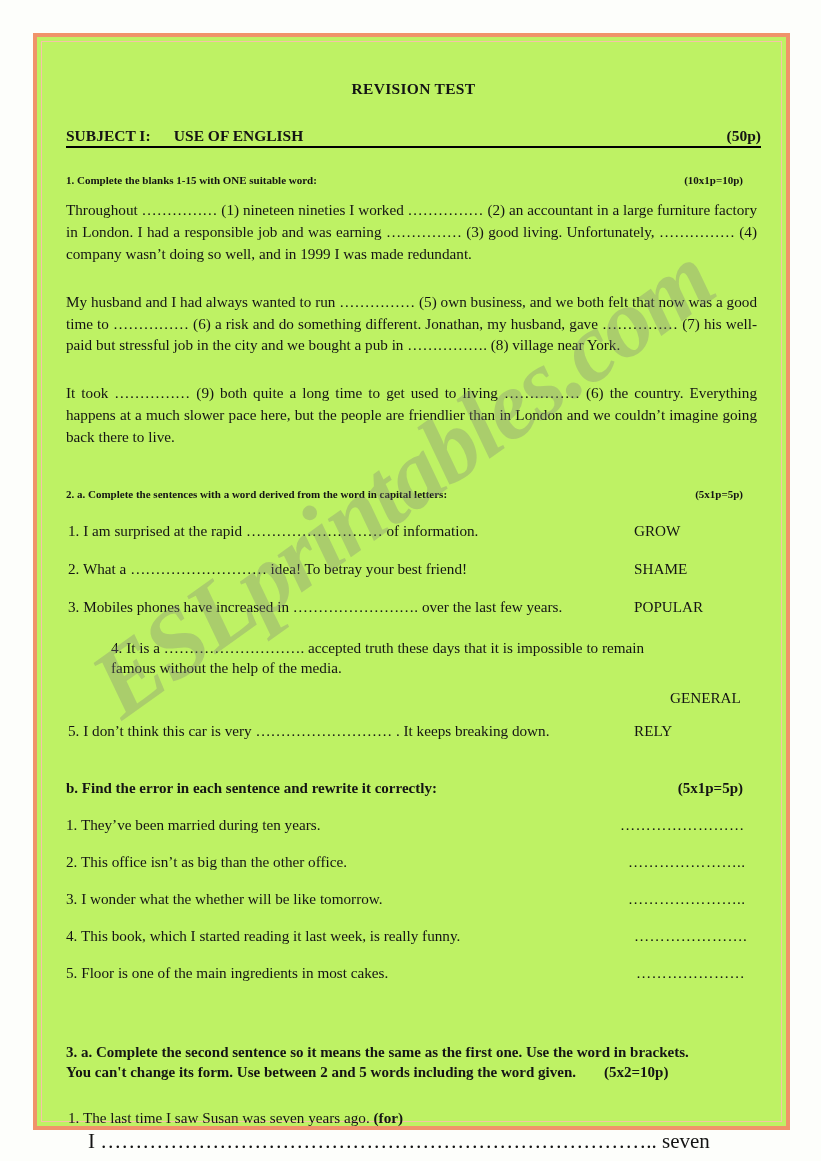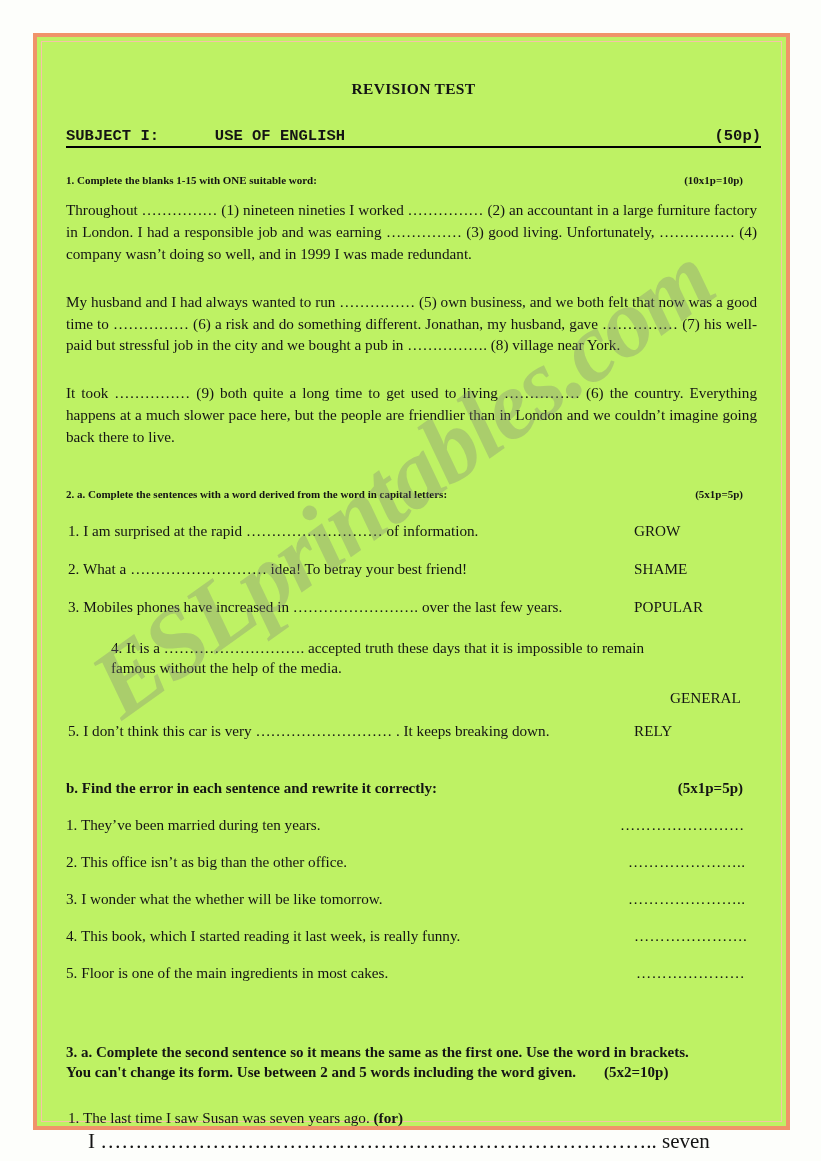--- a/index.html
+++ b/index.html
@@ -93,21 +93,20 @@
 
   .subject-line {
     display: flex;
     justify-content: space-between;
     align-items: baseline;
     font-weight: bold;
     font-size: 15.5px;
     border-bottom: 2px solid #000;
     margin-top: 29px;
     padding-bottom: 1px;
-    font-family: Liberation Mono, monospace;
   }
   .subject-left { white-space: pre; }
 
   .task-head {
     display: flex;
     justify-content: space-between;
     align-items: baseline;
     font-weight: bold;
     font-size: 11px;
     margin-top: 26px;

